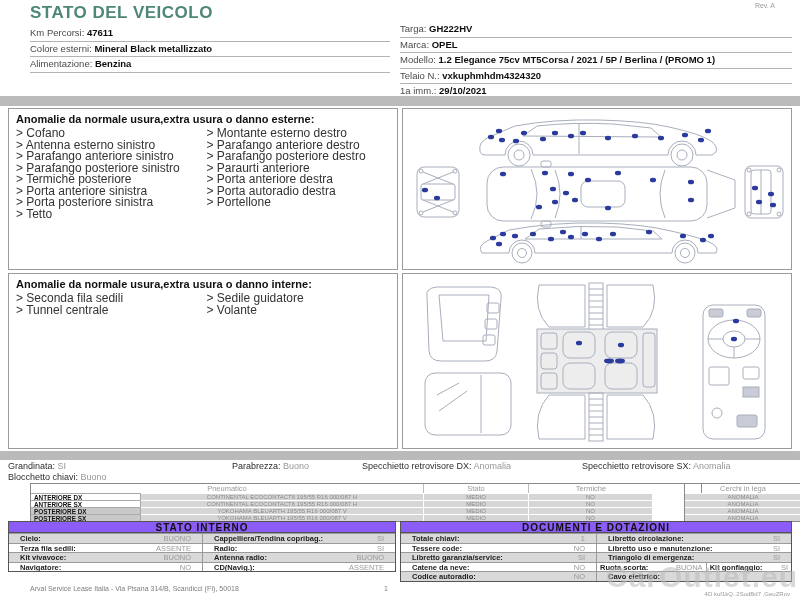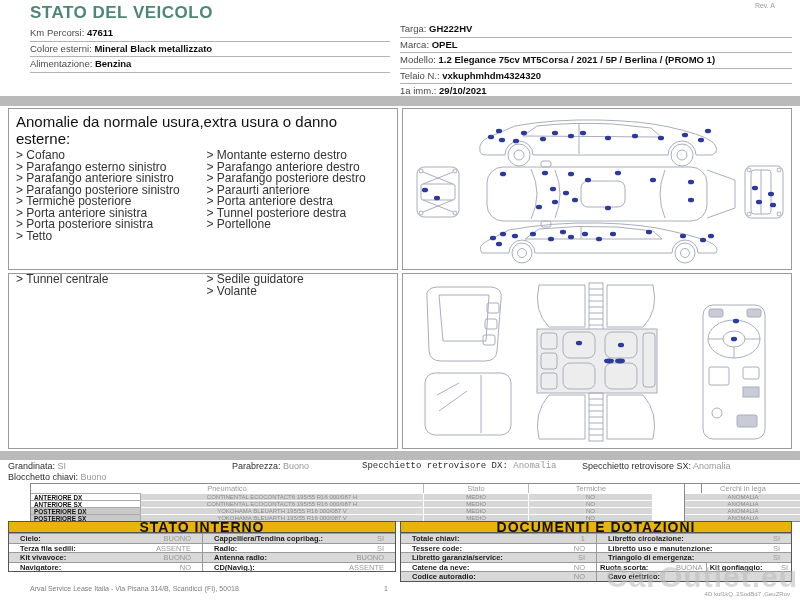--- a/index.html
+++ b/index.html
@@ -19,21 +19,21 @@
 
   .band { position:absolute; left:0; width:800px; background:#bababa; }
   .band1 { top:96px; height:10px; }
   .band2 { top:451px; height:9px; }
 
   
   .section { position:absolute; left:8px; width:784px; display:flex; gap:4px; }
   .sec-ext { top:108px; height:162px; }
   .sec-int { top:273px; height:176px; }
   .sec-box { width:390px; height:100%; border:1px solid #9a9a9a; background:#fff; overflow:hidden; }
-  .sec-title { font-size:15px; font-weight:normal; color:#111; margin:4px 7px 3px 7px; }
+  .sec-title { font-size:11px; font-weight:bold; color:#111; margin:4px 7px 3px 7px; }
   .cols { display:flex; margin-left:7px; }
   .cols ul { list-style:none; width:50%; }
   .cols li { font-size:12px; line-height:11.5px; color:#333; }
   .cols li::before { content:"> "; color:#333; }
   .diagram-box { display:flex; align-items:flex-start; justify-content:center; }
   .diagram-box svg { display:block; margin-top:1px; }
 
   
   .cond { position:absolute; left:8px; top:461px; width:786px; font-size:9px; line-height:10.5px; }
   .cond .item { position:absolute; white-space:nowrap; }
@@ -50,21 +50,21 @@
   .t-row .pos { font-size:6.4px; font-weight:bold; color:#111; padding-left:3px; line-height:7px; border-top:1px solid #aaa; border-right:1px solid #aaa; white-space:nowrap; overflow:hidden; }
   .t-row .gv { background:#d6d6d6; color:#8a8a8a; text-align:center; line-height:7px; border-top:1px solid #fff; border-right:1px solid #fff; white-space:nowrap; overflow:hidden; }
   .t-row.post .pos { background:#c9c9c9; }
   .tb-head { height:9px; line-height:9px; border-right:none; }
   .tb-row { height:7px; background:#d6d6d6; color:#8a8a8a; text-align:center; line-height:7px; border-top:1px solid #fff; font-size:6px; }
 
   
   .btable { position:absolute; top:521px; border:1px solid #555; font-size:7.5px; background:#fff; }
   .btable.si { left:8px; width:388px; }
   .btable.doc { left:400px; width:392px; }
-  .b-head { height:11px; background:#eab308; border-bottom:1px solid #555; text-align:center; font-weight:bold; font-size:14px; line-height:11px; color:#101010; letter-spacing:1px; }
+  .b-head { height:11px; background:#8b5cf6; border-bottom:1px solid #555; text-align:center; font-weight:bold; font-size:10px; line-height:11px; color:#101010; letter-spacing:1px; }
   .b-row { display:flex; height:9.5px; line-height:9px; border-top:1px solid #9a9a9a; }
   .b-row:first-of-type { border-top:none; }
   .b-row.g { background:#d9d9d9; }
   .half { width:50%; display:flex; justify-content:space-between; padding:0 11px; overflow:hidden; white-space:nowrap; }
   .half + .half { border-left:1px solid #9a9a9a; }
   .half .lbl { font-weight:bold; color:#1c1c1c; }
   .half .val { color:#9a9a9a; }
   .half.split { padding:0; }
   .half.split .sub { display:flex; justify-content:space-between; padding:0 3px; overflow:hidden; }
   .half.split .sub.a { width:56%; }
@@ -99,35 +99,35 @@
   </div>
 
   <div class="band band1"></div>
 
   <div class="section sec-ext">
     <div class="sec-box">
       <div class="sec-title">Anomalie da normale usura,extra usura o danno esterne:</div>
       <div class="cols">
         <ul>
           <li>Cofano</li>
-          <li>Parafango esterno sinistro</li>
+          <li>Antenna esterno sinistro</li>
           <li>Parafango anteriore sinistro</li>
           <li>Parafango posteriore sinistro</li>
           <li>Termiche posteriore</li>
           <li>Porta anteriore sinistra</li>
           <li>Porta posteriore sinistra</li>
           <li>Tetto</li>
         </ul>
         <ul>
           <li>Montante esterno destro</li>
           <li>Parafango anteriore destro</li>
           <li>Parafango posteriore destro</li>
           <li>Paraurti anteriore</li>
           <li>Porta anteriore destra</li>
-          <li>Tunnel posteriore destra</li>
+          <li>Porta autoradio destra</li>
           <li>Portellone</li>
         </ul>
       </div>
     </div>
     <div class="sec-box diagram-box">
       <svg width="388" height="158" viewBox="0 0 388 158">
         <g fill="none" stroke="#a9aebc" stroke-width="1">
 
           <path d="M77,41 Q75,32 86,27 L112,16 Q150,9 196,10 Q240,11 266,17 Q298,24 308,31 Q315,36 313,42 L309,45 L293,45 A14,14 0 0 0 265,45 L130,45 A14,14 0 0 0 102,45 L84,45 Q77,45 77,41 Z"></path>
           <path d="M120,26 L134,16 Q170,12 210,14 L248,18 L258,27 Z"></path>
@@ -220,22 +220,24 @@
           <ellipse cx="246" cy="122" rx="3.1" ry="2.3" fill="#2b3a9e"></ellipse>
           <ellipse cx="280" cy="126" rx="3.1" ry="2.3" fill="#2b3a9e"></ellipse>
           <ellipse cx="300" cy="130" rx="3.1" ry="2.3" fill="#2b3a9e"></ellipse>
           <ellipse cx="308" cy="126" rx="3.1" ry="2.3" fill="#2b3a9e"></ellipse>
         </svg>
     </div>
   </div>
 
   <div class="section sec-int">
     <div class="sec-box">
+      <div class="sec-title">Anomalie da normale usura,extra usura o danno interne:</div>
       <div class="cols">
         <ul>
+          <li>Seconda fila sedili</li>
           <li>Tunnel centrale</li>
         </ul>
         <ul>
           <li>Sedile guidatore</li>
           <li>Volante</li>
         </ul>
       </div>
     </div>
     <div class="sec-box diagram-box">
       <svg width="388" height="172" viewBox="0 0 388 172">
@@ -291,21 +293,21 @@
           <ellipse cx="333" cy="46" rx="3.1" ry="2.3" fill="#2b3a9e"></ellipse>
         </svg>
     </div>
   </div>
 
   <div class="band band2"></div>
 
   <div class="cond">
     <span class="item" style="left:0;"><span class="lbl">Grandinata: </span><span class="val">SI</span></span>
     <span class="item" style="left:224px;"><span class="lbl">Parabrezza: </span><span class="val">Buono</span></span>
-    <span class="item" style="left:354px;font-family:Liberation Mono, monospace;"><span class="lbl">Specchietto retrovisore DX: </span><span class="val">Anomalia</span></span>
+    <span class="item" style="left:354px;"><span class="lbl">Specchietto retrovisore DX: </span><span class="val">Anomalia</span></span>
     <span class="item" style="left:574px;"><span class="lbl">Specchietto retrovisore SX: </span><span class="val">Anomalia</span></span>
     <span class="item" style="left:0; top:10.5px;"><span class="lbl">Blocchetto chiavi: </span><span class="val">Buono</span></span>
   </div>
 
   <div class="tyre-a">
     <div class="t-head">
       <div style="grid-column:1/3;">Pneumatico</div>
       <div>Stato</div>
       <div>Termiche</div>
     </div>

